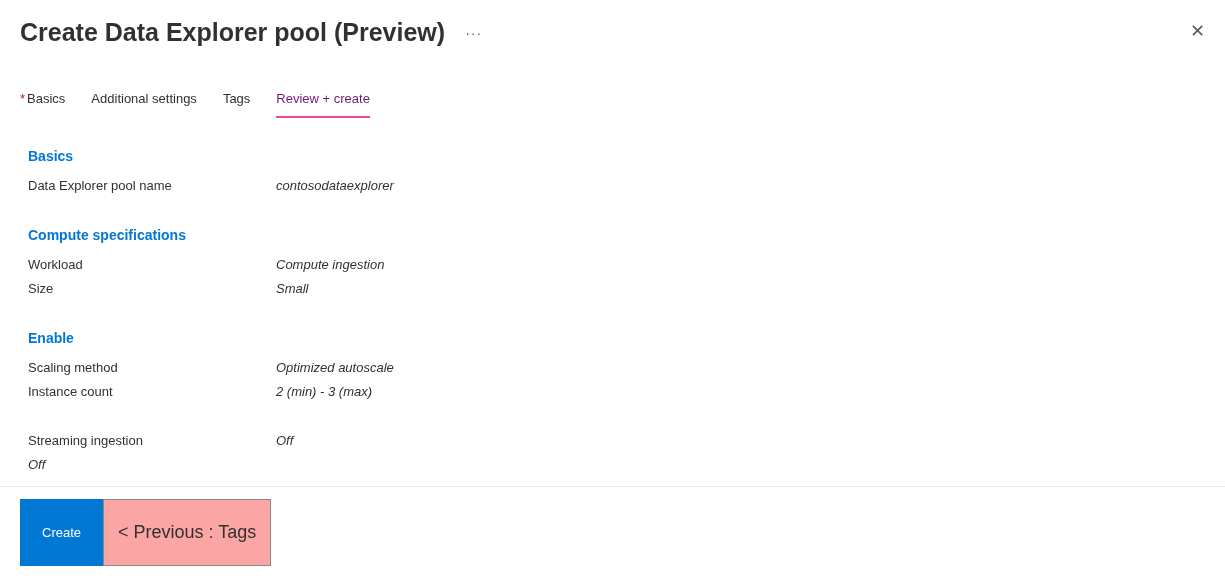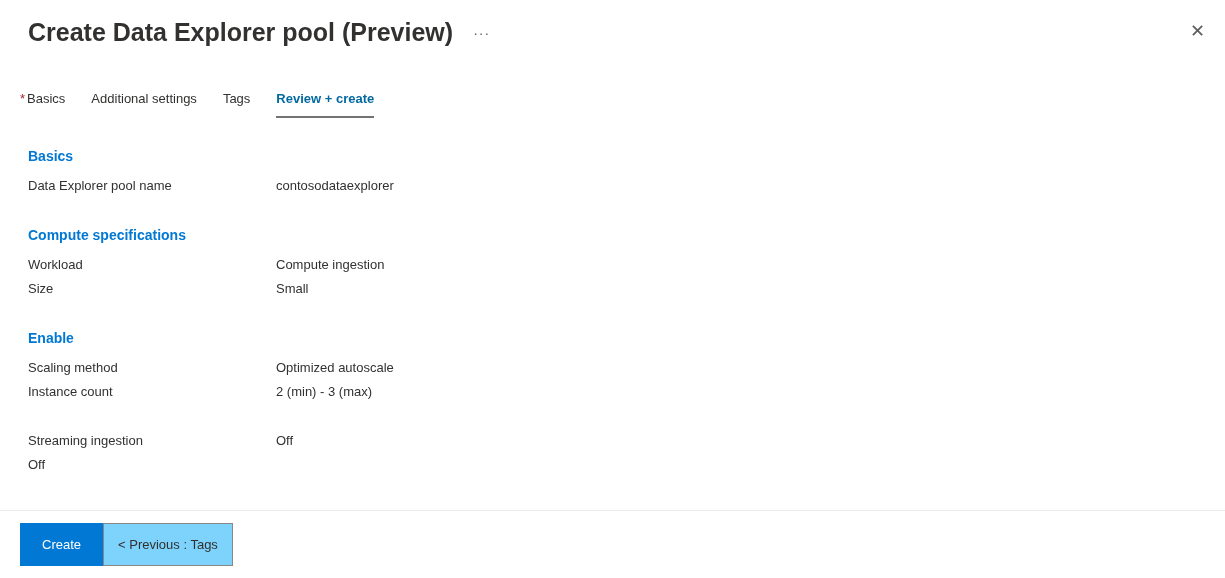--- a/index.html
+++ b/index.html
@@ -14,21 +14,20 @@
       background: #ffffff;
       width: 1225px;
       height: 578px;
       position: relative;
     }
     .header {
       display: flex;
       align-items: center;
       padding: 18px 20px 20px 20px;
       position: relative;
-      margin-left: 8px;
     }
     .page-title {
       font-size: 25px;
       font-weight: 600;
       color: #323130;
     }
     .ellipsis-icon {
       margin-left: 20px;
       color: #605e5c;
       font-size: 14px;
@@ -54,23 +53,23 @@
       cursor: pointer;
       color: #323130;
       font-size: 13px;
     }
     .tab.required::before {
       content: "*";
       color: #a4262c;
       margin-right: 2px;
     }
     .tab.active {
-      border-bottom: 2px solid #737373;
-      font-weight: 700;
-      color: #0369a1;
+      border-bottom: 2px solid #ec4899;
+      font-weight: 400;
+      color: #701a75;
     }
     .content {
       padding: 30px 28px 20px 28px;
     }
     .section {
       margin-bottom: 34px;
     }
     .section-title {
       color: #0078d4;
       font-size: 14px;
@@ -82,20 +81,21 @@
       margin-bottom: 9px;
     }
     .row-label {
       width: 248px;
       color: #323130;
       font-size: 13px;
     }
     .row-value {
       color: #323130;
       font-size: 13px;
+      font-style: italic;
     }
     .footer {
       position: absolute;
       bottom: 0;
       left: 0;
       right: 0;
       border-top: 1px solid #edebe9;
       padding: 12px 20px;
       display: flex;
       gap: 0;
@@ -103,25 +103,25 @@
     .btn-primary {
       background: #0078d4;
       color: #ffffff;
       border: none;
       padding: 6px 22px;
       font-size: 13px;
       cursor: pointer;
       font-family: inherit;
     }
     .btn-secondary {
-      background: #7dd3fc;
+      background: #fca5a5;
       color: #323130;
       border: 1px solid #8a8886;
-      padding: 13px 14px;
-      font-size: 13px;
+      padding: 22px 14px;
+      font-size: 18px;
       cursor: pointer;
       font-family: inherit;
     }
   </style>
 </head>
 <body>
 
 <div class="header">
   <h1 class="page-title">Create Data Explorer pool (Preview)</h1>
   <span class="ellipsis-icon">···</span>

